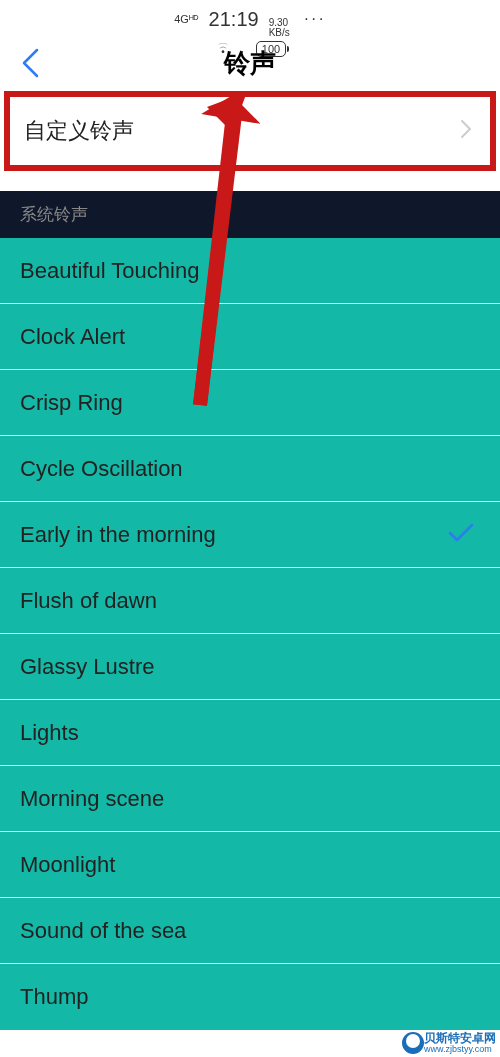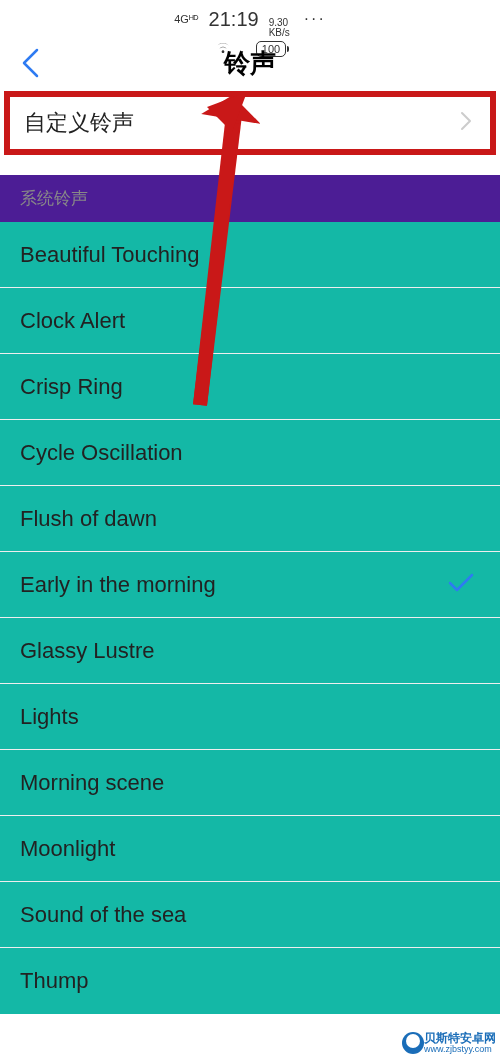--- a/index.html
+++ b/index.html
@@ -99,39 +99,39 @@
       position: absolute;
       left: 50%;
       transform: translateX(-50%);
       font-size: 26px;
       font-weight: 700;
       color: #000;
     }
     .highlight-box {
       margin: 0 4px;
       border: 6px solid #c91818;
-      height: 64px;
+      height: 80px;
       display: flex;
       align-items: center;
       position: relative;
       cursor: pointer;
     }
     .highlight-label {
       font-size: 22px;
       color: #222;
       padding-left: 14px;
     }
     .chevron-right {
       position: absolute;
       right: 18px;
       color: #ccc;
       font-size: 24px;
     }
     .section-header {
-      background: #4c1d95;
+      background: #0f172a;
       padding: 12px 20px;
       font-size: 17px;
       color: #888;
       margin-top: 20px;
     }
     .ringtone-list {
       background: #14b8a6;
     }
     .ringtone-item {
       height: 66px;
@@ -254,27 +254,27 @@
     <div class="ringtone-item">
       <span>Clock Alert</span>
     </div>
     <div class="ringtone-item">
       <span>Crisp Ring</span>
     </div>
     <div class="ringtone-item">
       <span>Cycle Oscillation</span>
     </div>
     <div class="ringtone-item">
-      <span>Flush of dawn</span>
-    </div>
-    <div class="ringtone-item">
       <span>Early in the morning</span>
       <span class="check-mark"><svg width="28" height="22" viewBox="0 0 28 22">
           <path d="M3 11 L10 18 L25 3" stroke="#2e7bf2" stroke-width="2.5" fill="none" stroke-linecap="round" stroke-linejoin="round"></path>
         </svg></span>
+    </div>
+    <div class="ringtone-item">
+      <span>Flush of dawn</span>
     </div>
     <div class="ringtone-item">
       <span>Glassy Lustre</span>
     </div>
     <div class="ringtone-item">
       <span>Lights</span>
     </div>
     <div class="ringtone-item">
       <span>Morning scene</span>
     </div>

